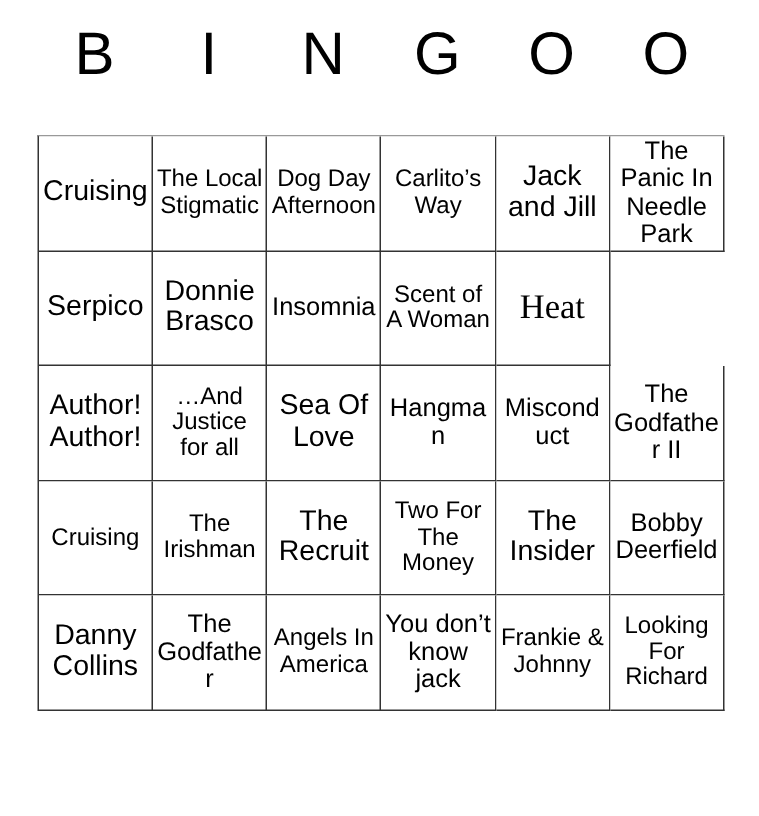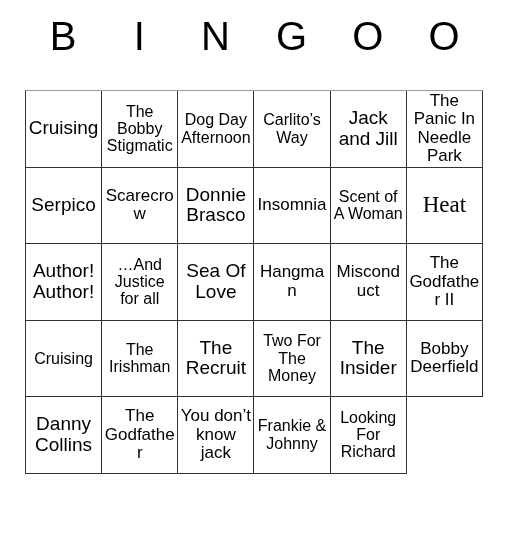--- a/index.html
+++ b/index.html
@@ -89,41 +89,38 @@
     <div class="header-letter">O</div>
     <div class="header-letter">O</div>
   </div>
 
   <div id="grid">
       <div class="grid-row">
         <div class="cell">
           <span class="cell-text fs-lg">Cruising</span>
         </div>
         <div class="cell">
-          <span class="cell-text fs-md">The Bobby Stigmatic</span>
+          <span class="cell-text fs-md">The Local Stigmatic</span>
         </div>
         <div class="cell">
           <span class="cell-text fs-md">Dog Day Afternoon</span>
         </div>
         <div class="cell">
           <span class="cell-text fs-md">Carlito’s Way</span>
         </div>
         <div class="cell">
           <span class="cell-text fs-lg">Jack and Jill</span>
         </div>
         <div class="cell">
           <span class="cell-text fs-sm">The Panic In Needle Park</span>
         </div>
       </div>
       <div class="grid-row">
         <div class="cell">
           <span class="cell-text fs-lg">Serpico</span>
-        </div>
-        <div class="cell">
-          <span class="cell-text fs-sm">Scarecrow</span>
         </div>
         <div class="cell">
           <span class="cell-text fs-lg">Donnie Brasco</span>
         </div>
         <div class="cell">
           <span class="cell-text fs-sm">Insomnia</span>
         </div>
         <div class="cell">
           <span class="cell-text fs-md">Scent of A Woman</span>
         </div>
@@ -172,20 +169,23 @@
         </div>
       </div>
       <div class="grid-row">
         <div class="cell">
           <span class="cell-text fs-lg">Danny Collins</span>
         </div>
         <div class="cell">
           <span class="cell-text fs-sm">The Godfather</span>
         </div>
         <div class="cell">
+          <span class="cell-text fs-md">Angels In America</span>
+        </div>
+        <div class="cell">
           <span class="cell-text fs-sm">You don’t know jack</span>
         </div>
         <div class="cell">
           <span class="cell-text fs-md">Frankie &amp; Johnny</span>
         </div>
         <div class="cell">
           <span class="cell-text fs-md">Looking For Richard</span>
         </div>
       </div>
     </div>

